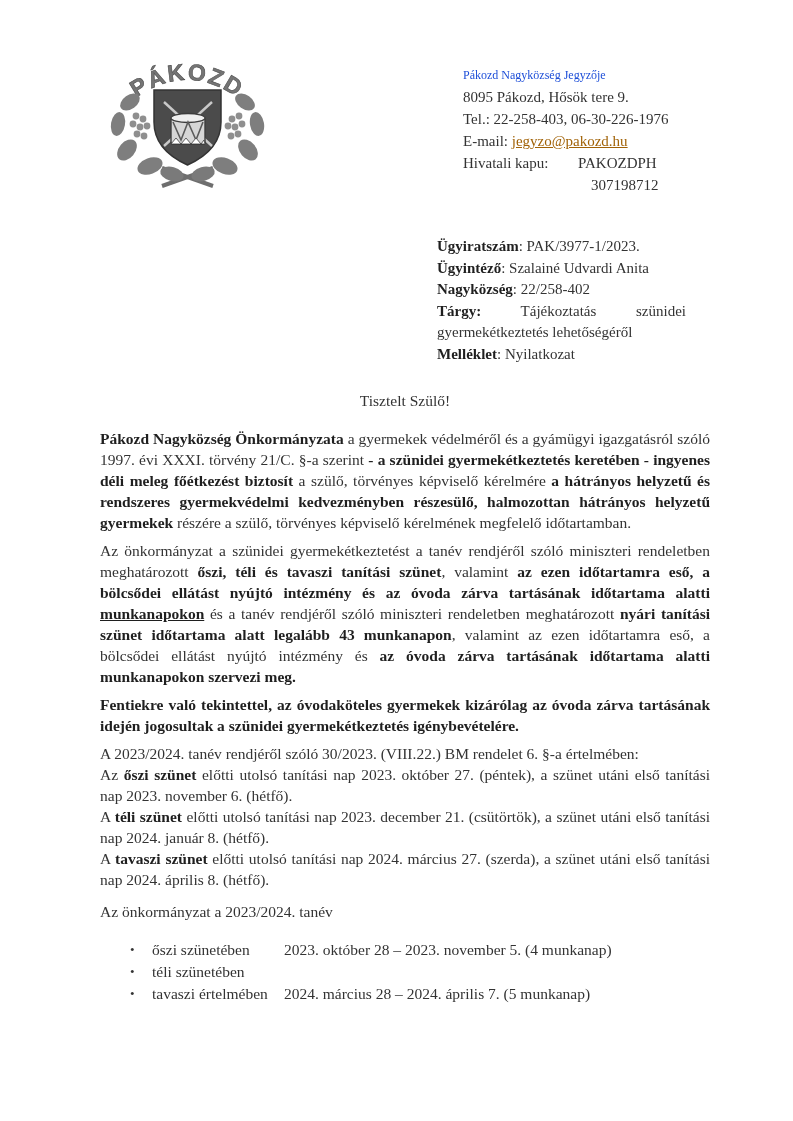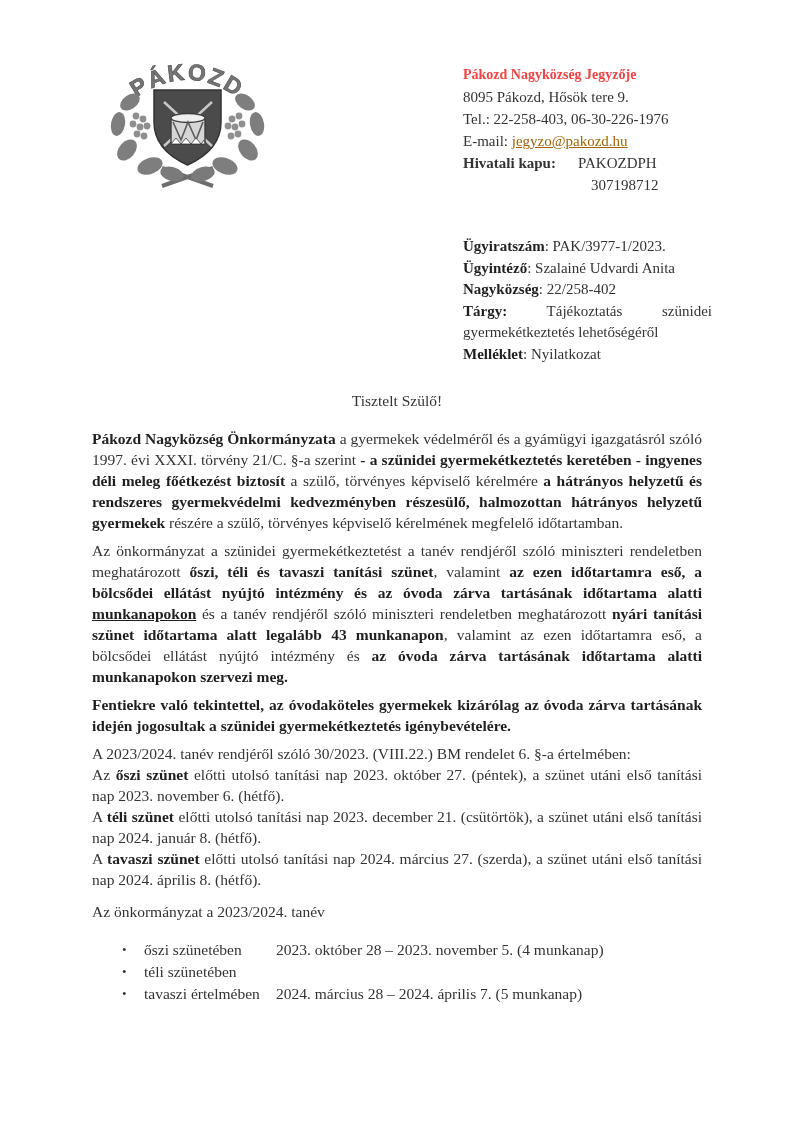--- a/index.html
+++ b/index.html
@@ -16,35 +16,35 @@
   .ul { text-decoration: underline; }
 
   
   .logo { position: absolute; left: 100px; top: 50px; width: 175px; height: 145px; }
 
   
   .sender {
     position: absolute; left: 463px; top: 64px;
     width: 280px; font-size: 15px; line-height: 22px;
   }
-  .sender .title { font-weight: bold; font-size: 14px; color:#ef4444; }
+  .sender .title { font-weight: normal; font-size: 12px; color:#1d4ed8; }
   .sender a { color: #a16207; }
-  .portal-label { display: inline-block; width: 115px; font-weight: bold; }
+  .portal-label { display: inline-block; width: 115px; }
   .portal-id { padding-left: 128px; }
 
   
   .caseinfo {
-    position: absolute; left: 463px; top: 236px;
+    position: absolute; left: 437px; top: 236px;
     width: 249px; font-size: 15px; line-height: 21.5px;
   }
   .subject-block { text-align: justify; }
 
   
   .bodytext {
-    position: absolute; left: 92px; top: 390px;
+    position: absolute; left: 100px; top: 390px;
     width: 610px; font-size: 15.5px; line-height: 21px;
   }
   .salutation { text-align: center; margin: 0 0 17px 0; }
   .para { text-align: justify; margin: 0 0 7px 0; }
   .para-bold { font-weight: bold; color:#1f1f1f; }
   .law { margin: 0 0 11px 0; }
   .law p { margin: 0; text-align: justify; }
   .schedule-intro { margin: 0 0 17px 0; }
   .vlist { }
   .vlist .row { display: flex; line-height: 22px; }

